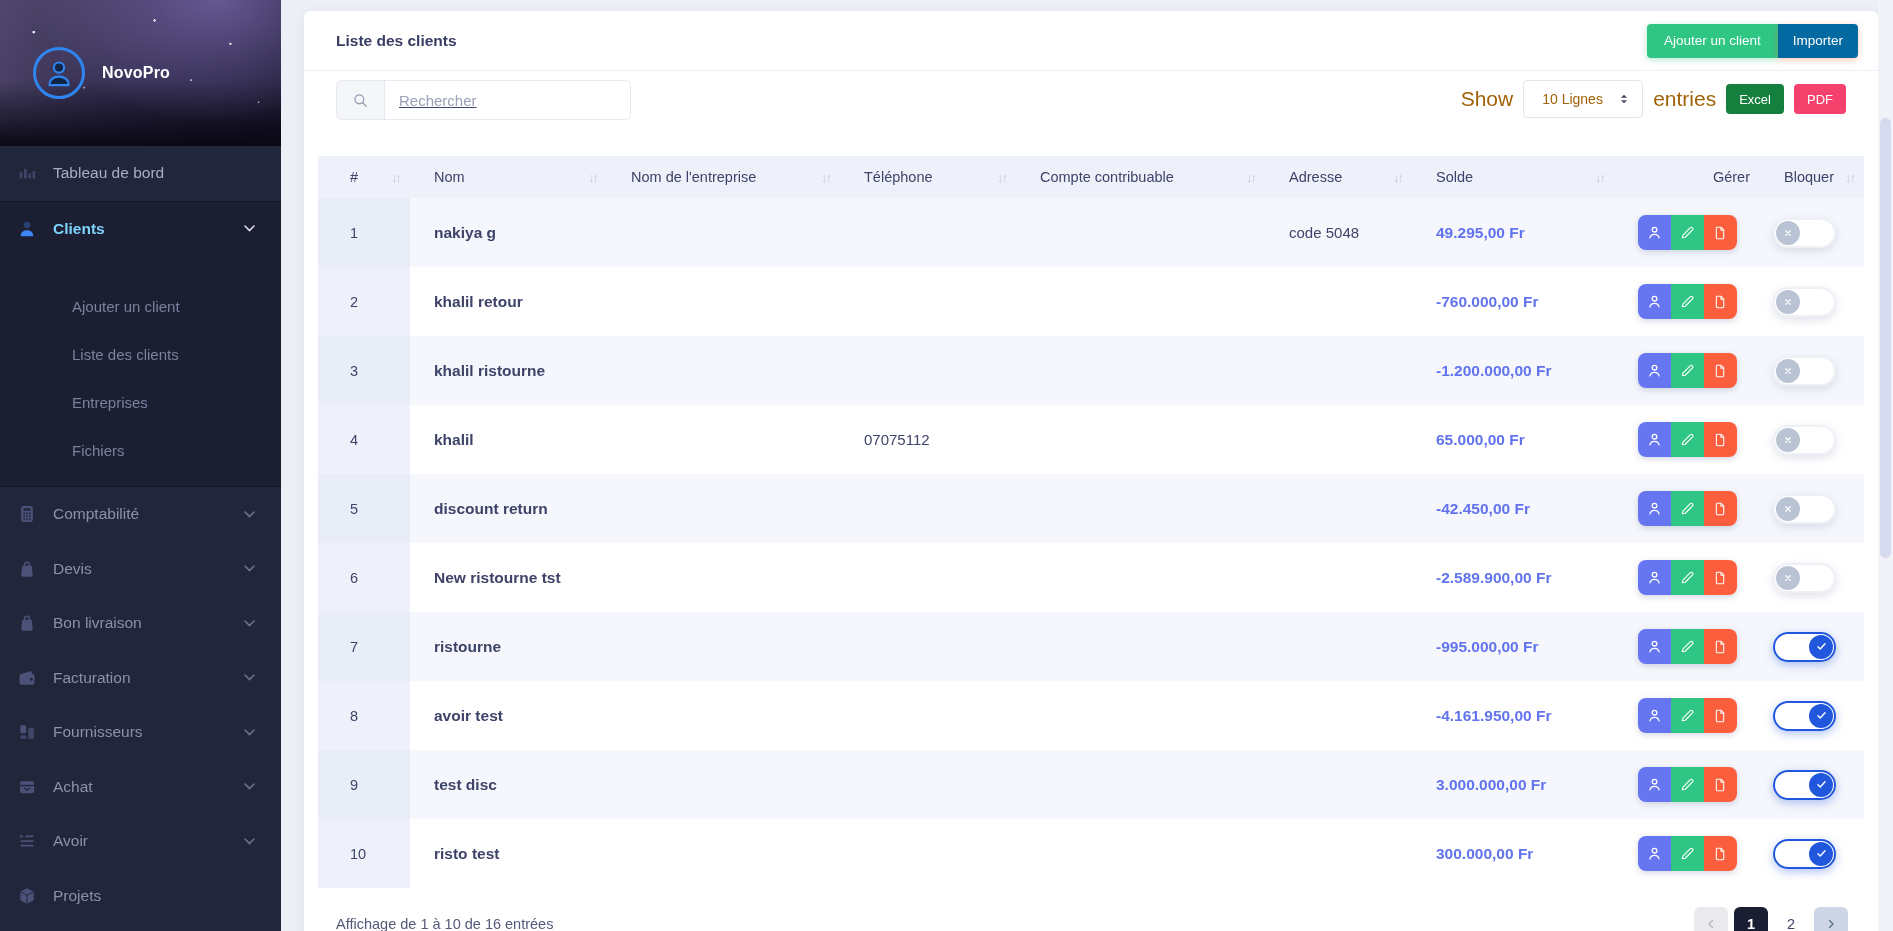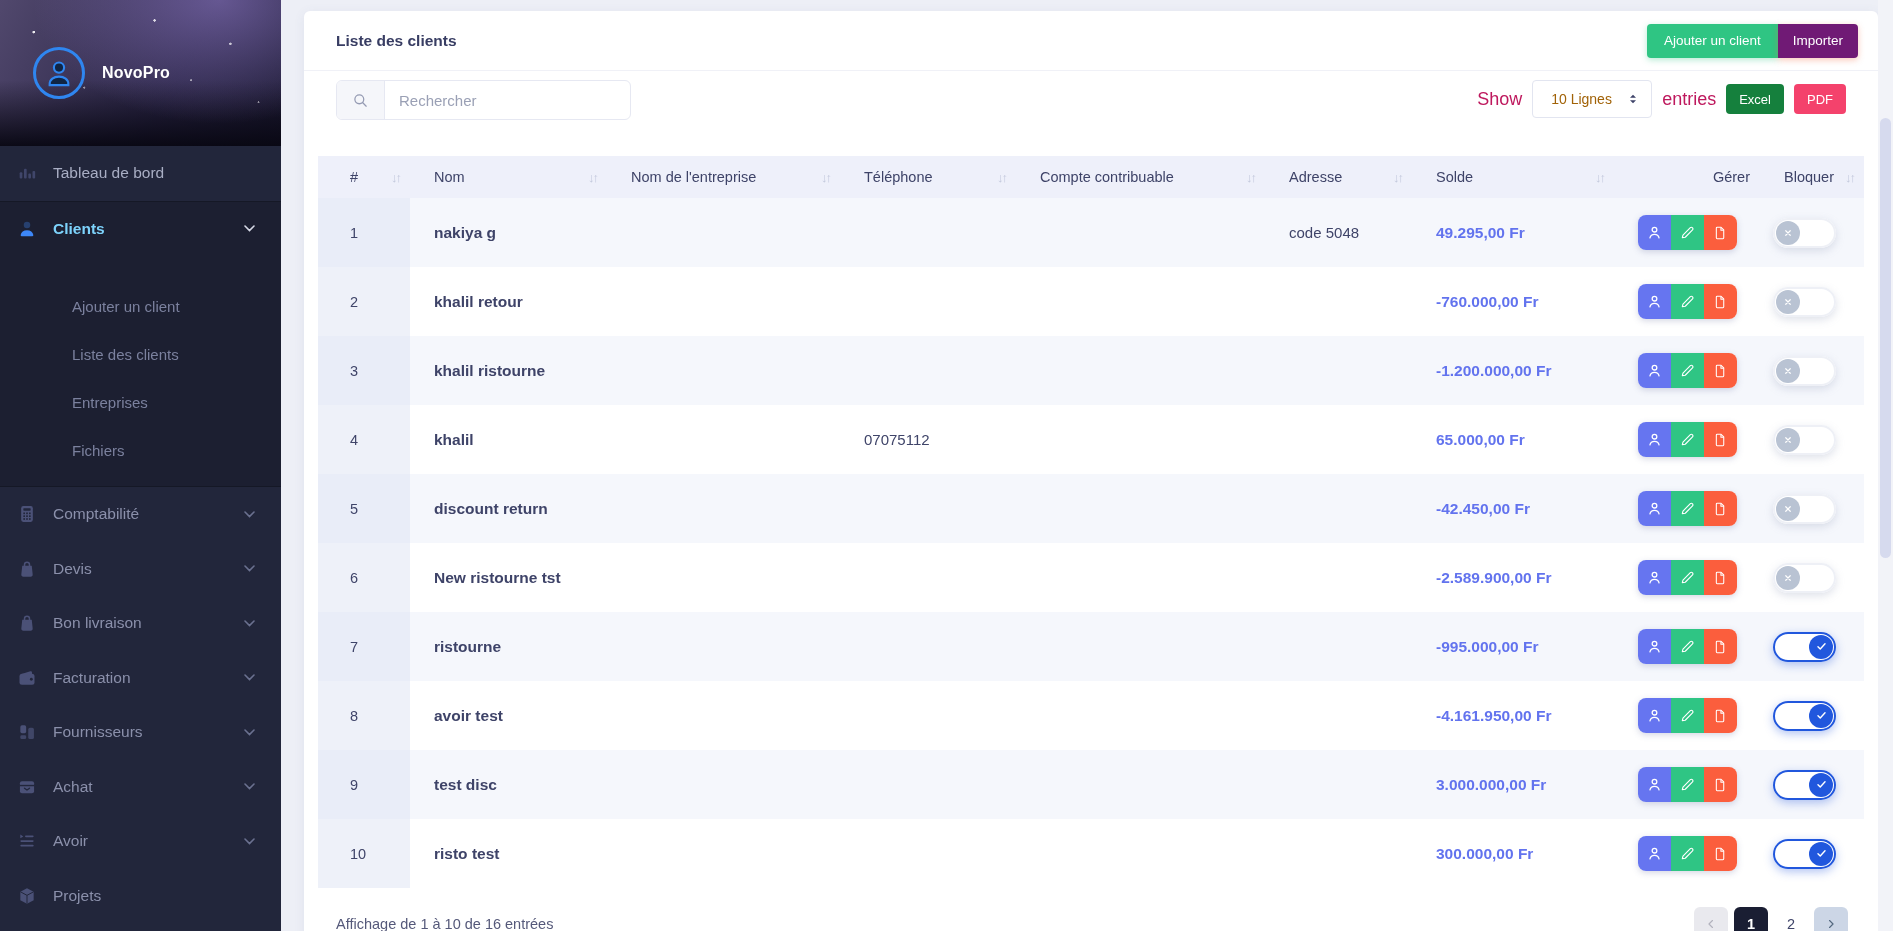--- a/index.html
+++ b/index.html
@@ -39,30 +39,30 @@
   .main { position:absolute; left:281px; top:0; right:0; bottom:0; }
   .card {
     position:absolute; left:23px; top:11px; width:1574px; height:930px;
     background:#fff; border-radius:6px 6px 0 0; box-shadow:0 2px 12px rgba(80,90,140,.08);
   }
   .card-header { height:60px; display:flex; align-items:center; justify-content:space-between; padding:0 20px 0 32px; border-bottom:1px solid #f0f1f7; }
   .card-title { font-size:15.5px; font-weight:600; color:#383d63; }
   .header-actions { display:flex; }
   .btn { border:none; cursor:pointer; color:#fff; font-family:inherit; }
   .btn-add { background:#2fc583; height:34px; padding:0 17px; font-size:13.5px; border-radius:4px 0 0 4px; box-shadow:0 2px 6px rgba(47,197,131,.35); }
-  .btn-import { background:#701a75; height:34px; padding:0 15px; font-size:13.5px; border-radius:0 4px 4px 0; box-shadow:0 2px 6px rgba(244,99,58,.35); }
+  .btn-import { background:#0369a1; height:34px; padding:0 15px; font-size:13.5px; border-radius:0 4px 4px 0; box-shadow:0 2px 6px rgba(244,99,58,.35); }
 
   .toolbar { height:74px; display:flex; align-items:flex-start; justify-content:space-between; padding:9px 32px 0 32px; }
   .search-box { display:flex; width:295px; height:40px; border:1px solid #e6e8f2; border-radius:6px; overflow:hidden; background:#fff; }
   .search-icon-box { width:48px; background:#f5f6fa; border-right:1px solid #e6e8f2; display:flex; align-items:center; justify-content:center; flex:none; }
-  .search-box input { flex:1; border:none; outline:none; padding:0 14px; font-size:15px; color:#3e4368; font-family:inherit; background:transparent; }
+  .search-box input { flex:1; border:none; outline:none; padding:0 14px; font-size:15px; color:#3e4368; font-family:inherit; background:transparent;text-decoration:underline; }
   .search-box input::placeholder { color:#9aa0b5; }
 
   .toolbar-right { display:flex; align-items:center; gap:10px; }
-  .tb-label { font-size:18px; color:#be185d; }
+  .tb-label { font-size:21px; color:#a16207; }
   .select { width:120px; height:38px; border:1px solid #e2e5f0; border-radius:4px; display:flex; align-items:center; justify-content:space-between; padding:0 10px 0 18px; cursor:pointer; background:#fff; }
   .select span { font-size:14px; color:#a16207; }
   .btn-excel { background:#15803d; height:30px; padding:0 13px; font-size:13px; border-radius:4px; }
   .btn-pdf { background:#f4426c; height:30px; padding:0 13px; font-size:13px; border-radius:4px; }
 
   
   .table-wrap { padding:11px 14px 0 14px; }
   table { width:100%; border-collapse:collapse; table-layout:fixed; }
   thead th { background:#eef0fa; height:42px; font-size:14.5px; font-weight:400; color:#3e4368; text-align:left; padding:0 10px 0 24px; }
   thead th .th-inner { display:flex; align-items:center; justify-content:space-between; }

